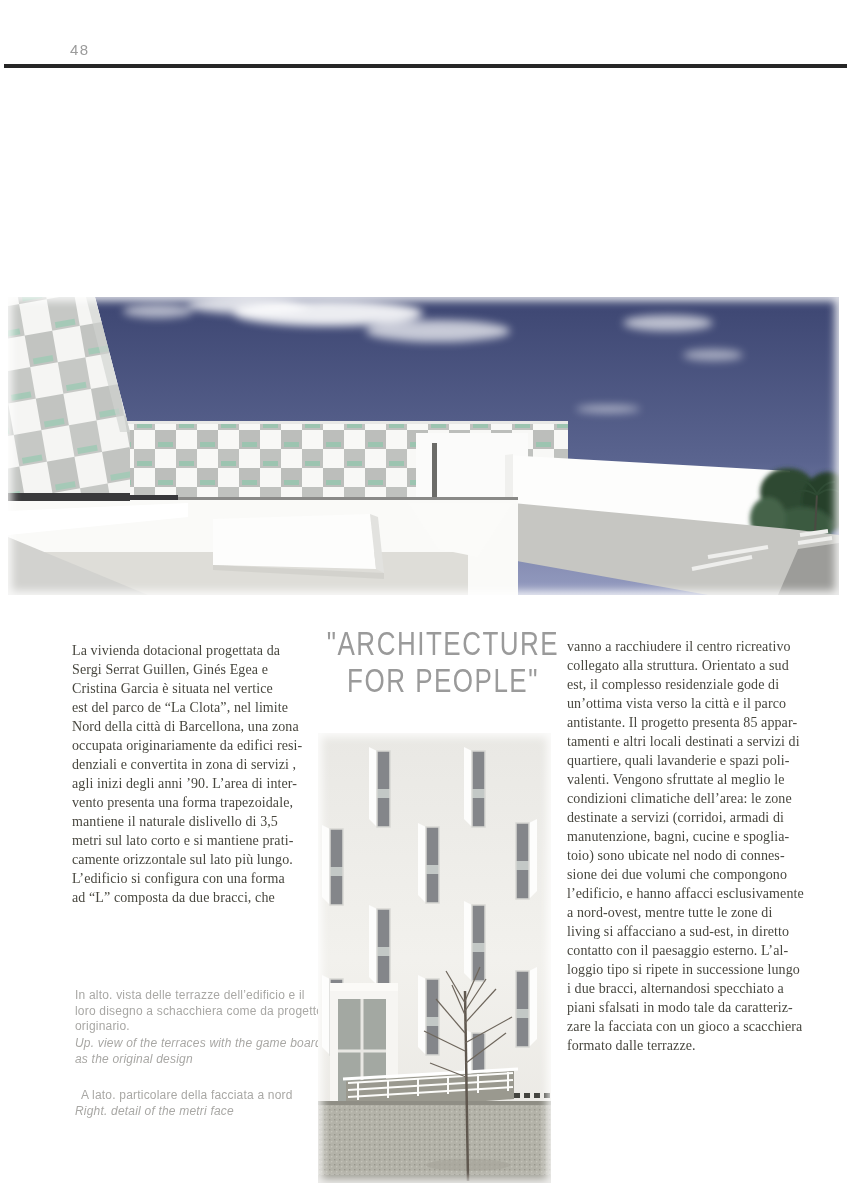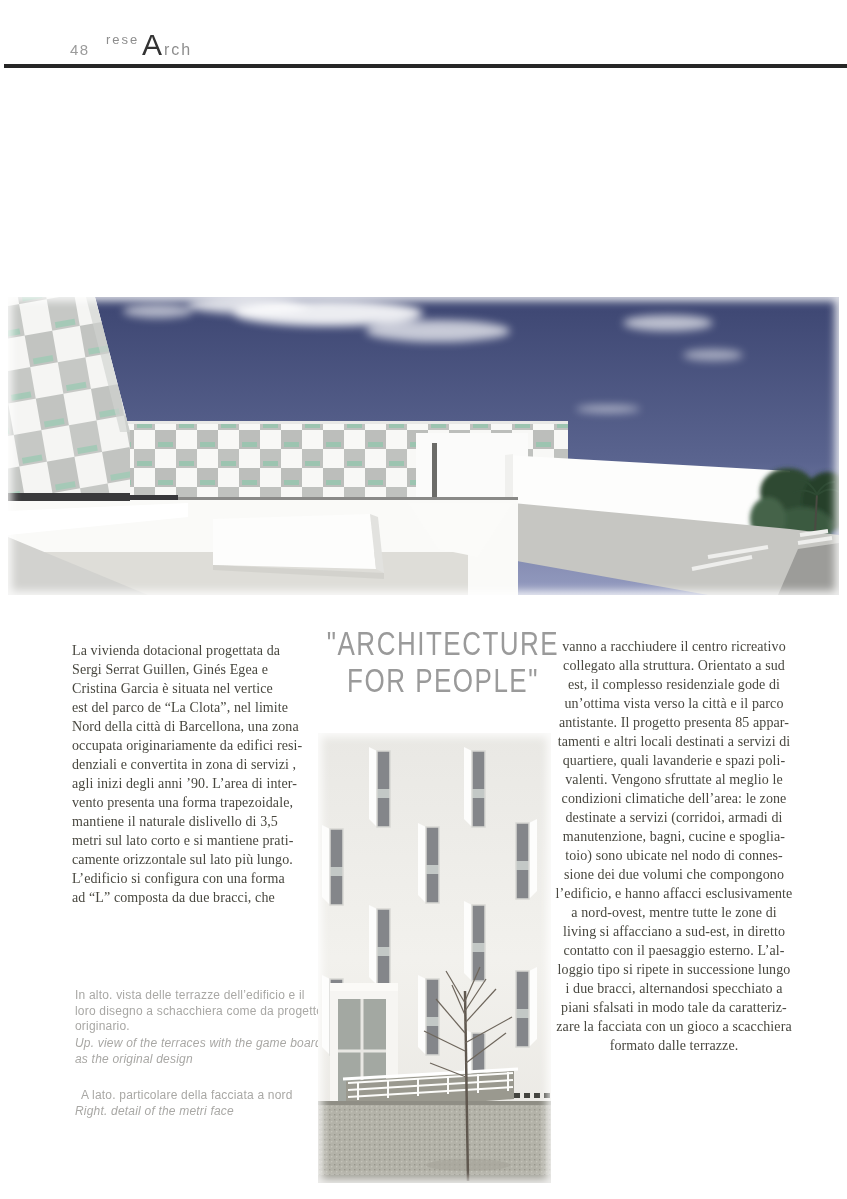--- a/index.html
+++ b/index.html
@@ -21,46 +21,41 @@
   #header-rule{left:4px;top:64px;width:843px;height:4px;background:#262626;}
   
   #main-photo{left:8px;top:297px;width:831px;height:298px;}
   #facade-photo{left:318px;top:733px;width:233px;height:450px;}
   .photo-vignette{position:absolute;left:0;top:0;right:0;bottom:0;
     box-shadow:inset 0 0 8px 4px rgba(255,255,255,.85);pointer-events:none;}
   
   .bodycol{font-size:14px;line-height:19px;color:#48473f;white-space:pre;
     letter-spacing:0.1px;}
   #col-left{left:72px;top:641px;width:250px;}
-  #col-right{left:540px;top:637px;width:268px;text-align:center;}
+  #col-right{left:567px;top:637px;width:268px;}
   
   #pull-quote{left:318px;top:626px;width:250px;text-align:center;
     font-family:"Liberation Sans",sans-serif;color:#9a9a9a;}
   #pull-quote .ql{display:block;font-size:26px;letter-spacing:1.5px;
     transform:scaleY(1.25);transform-origin:center;line-height:37px;font-weight:300;}
   
   .caption{font-family:"Liberation Sans",sans-serif;font-size:12px;line-height:15.5px;
     color:#a9a8a5;white-space:pre-line;letter-spacing:0.2px;}
   .caption.en{font-style:italic;}
   #cap1-it{left:75px;top:988px;width:250px;}
   #cap1-en{left:75px;top:1036px;width:250px;}
   #cap2-it{left:75px;top:1088px;width:250px;margin-left:6px;}
   #cap2-en{left:75px;top:1104px;width:250px;}
 </style>
 </head>
 <body>
 
 <div id="page">
 
   <div class="abs" id="page-number">48</div>
-  <div class="abs" id="logo">
-    <span class="pre">rese</span>
-    <span class="cap">A</span>
-    <span class="post">rch</span>
-  </div>
   <div class="abs" id="header-rule"></div>
 
   <div class="abs" id="main-photo">
     <svg width="831" height="298" viewBox="0 0 831 298">
       <defs>
         <linearGradient id="sky" x1="0" y1="0" x2="0" y2="1">
           <stop offset="0" stop-color="#3d4672"></stop>
           <stop offset="0.55" stop-color="#5a648f"></stop>
           <stop offset="1" stop-color="#959cc0"></stop>
         </linearGradient>

